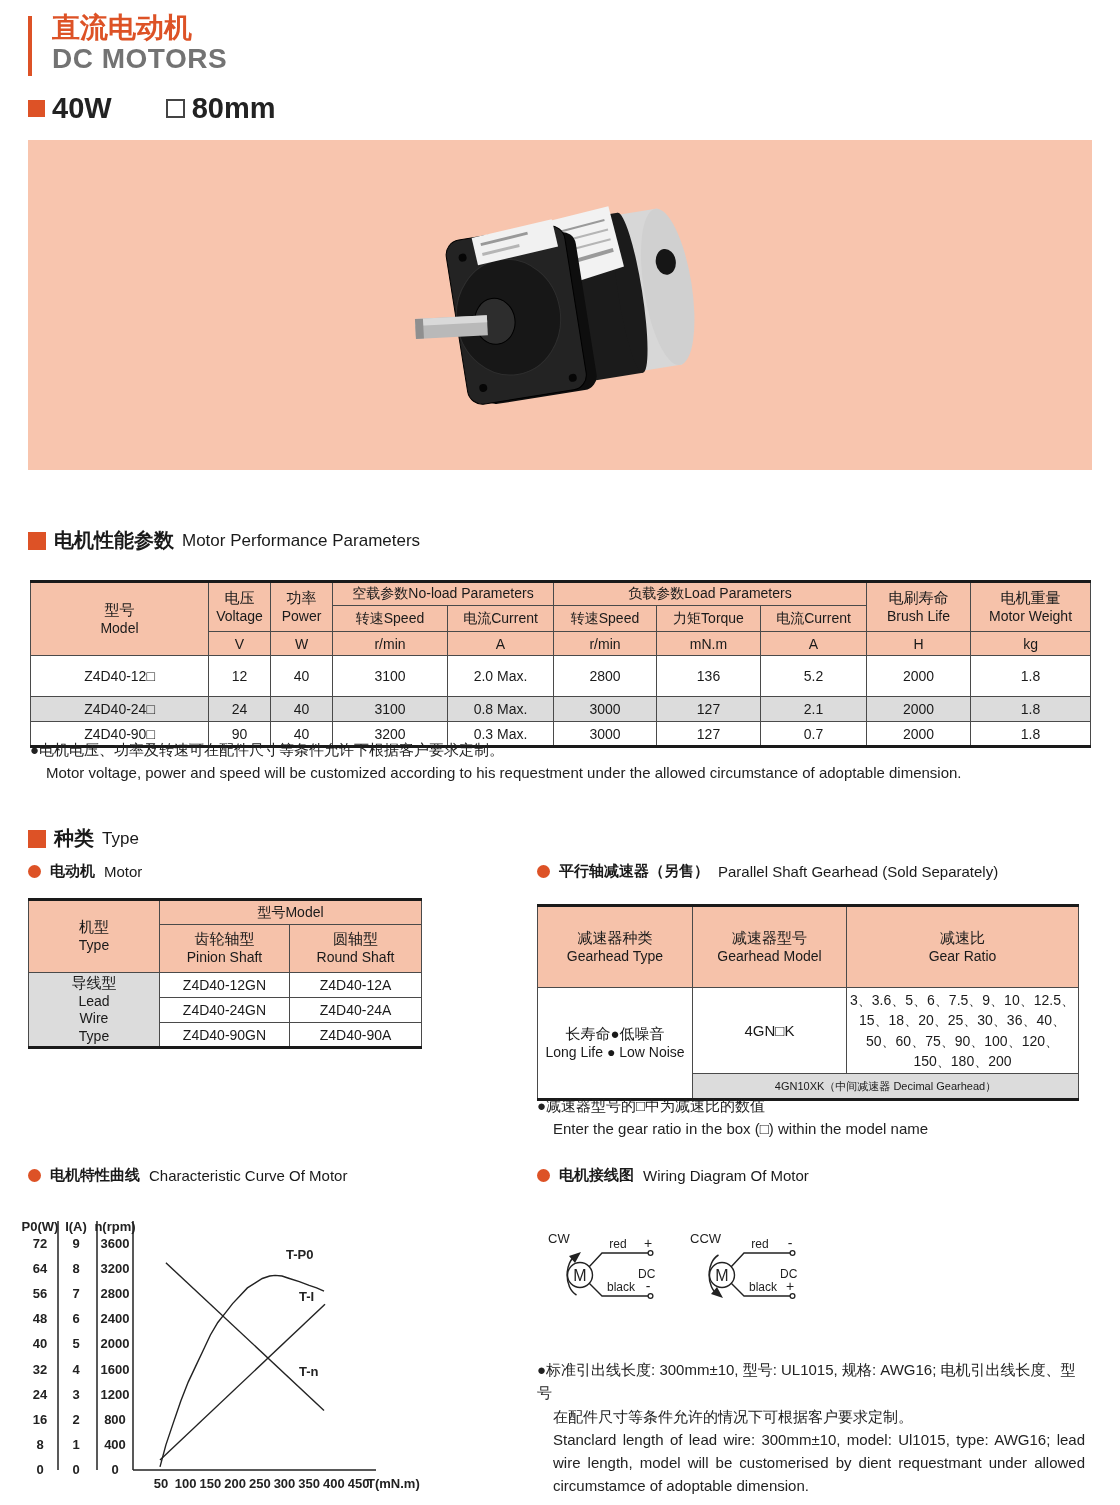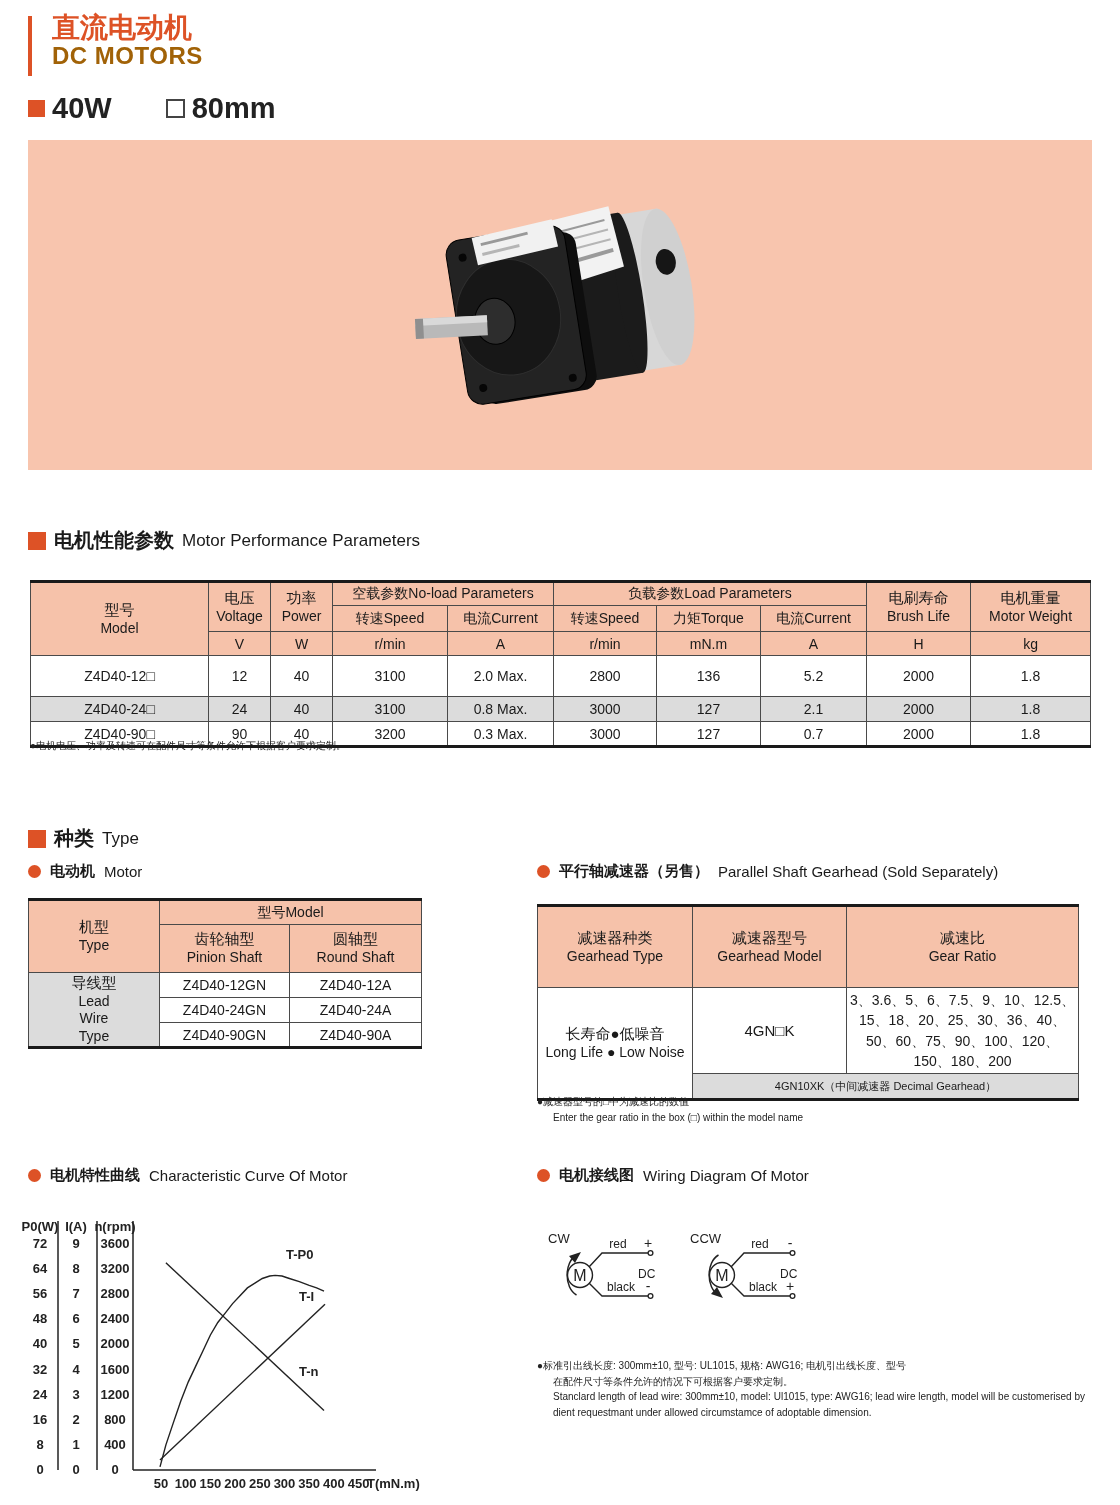--- a/index.html
+++ b/index.html
@@ -4,21 +4,21 @@
 <style>
   html,body{margin:0;padding:0;background:#ffffff;}
   .page{position:relative;width:1120px;height:1505px;background:#fff;
         font-family:"Liberation Sans","DejaVu Sans",sans-serif;color:#1a1a1a;overflow:hidden;}
   .abs{position:absolute;}
 
   
   .title-bar{position:absolute;left:28px;top:16px;width:4px;height:60px;background:#dd5226;}
   .title-block{position:absolute;left:52px;top:12px;line-height:1.12;}
   .title-zh{font-size:28px;font-weight:bold;color:#dd5226;}
-  .title-en{font-size:24px;font-weight:bold;color:#a16207;letter-spacing:.5px;}
+  .title-en{font-size:28px;font-weight:bold;color:#737373;letter-spacing:.5px;}
   .h40{position:absolute;left:28px;top:92px;display:flex;align-items:center;gap:7px;
        font-size:29px;font-weight:bold;color:#222;}
   .sq-filled{width:17px;height:17px;background:#dd5226;display:inline-block;}
   .sq-open{width:15px;height:15px;border:2.5px solid #444;background:#fff;display:inline-block;}
   .h40 .gap{width:40px;}
 
   
   .banner{position:absolute;left:28px;top:140px;width:1064px;height:330px;background:#f8c5ae;}
 
   
@@ -36,21 +36,21 @@
   .dtable{border-top:3px solid #1a1a1a;border-bottom:3px solid #1a1a1a;}
   .dtable td{border:1px solid #4a4a4a;text-align:center;vertical-align:middle;
              font-size:14px;padding:1px 2px;}
   .dtable .hd{background:#f6c2aa;}
   .dtable .alt{background:#dcdcdc;}
   .dtable .l1{display:block;font-size:15px;line-height:1.25;}
   .dtable .l2{display:block;font-size:14px;line-height:1.25;}
   .ratios{font-size:15px;line-height:1.45;padding:4px 10px;}
   .gray-cell{background:#dcdcdc;}
 
-  .note{position:absolute;font-size:10px;line-height:1.55;color:#222;}
+  .note{position:absolute;font-size:15px;line-height:1.55;color:#222;}
   .note .ind{margin-left:16px;display:block;}
   .note .just{text-align:justify;}
 
   svg text{font-family:"Liberation Sans","DejaVu Sans",sans-serif;}
 </style>
 </head>
 <body>
 
 <div class="page">
 
@@ -206,20 +206,21 @@
       <td>127</td>
       <td>0.7</td>
       <td>2000</td>
       <td>1.8</td>
     </tr>
   </tbody>
     </table>
 
   <div class="note" style="left:30px;top:738px;width:1050px">
     <span>●电机电压、功率及转速可在配件尺寸等条件允许下根据客户要求定制。</span>
+    <span class="ind">Motor voltage, power and speed will be customized according to his requestment under the allowed circumstance of adoptable dimension.</span>
   </div>
 
   <div class="sec-h" style="left:28px;top:825px">
     <span class="sq"></span>
     <span class="zh">种类</span>
     <span class="en">Type</span>
   </div>
 
   <div class="bullet-h" style="left:28px;top:862px">
     <span class="dot"></span>

